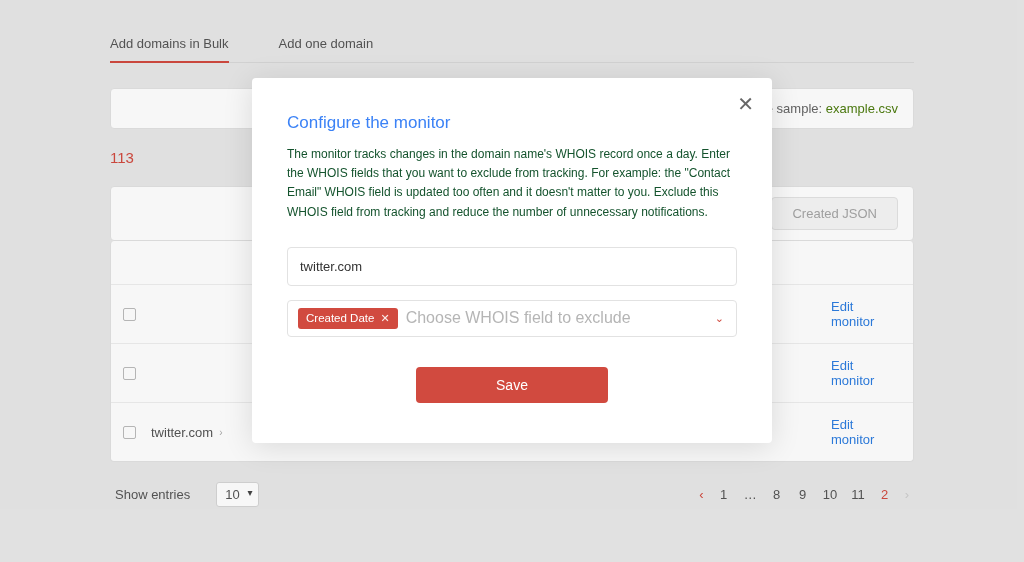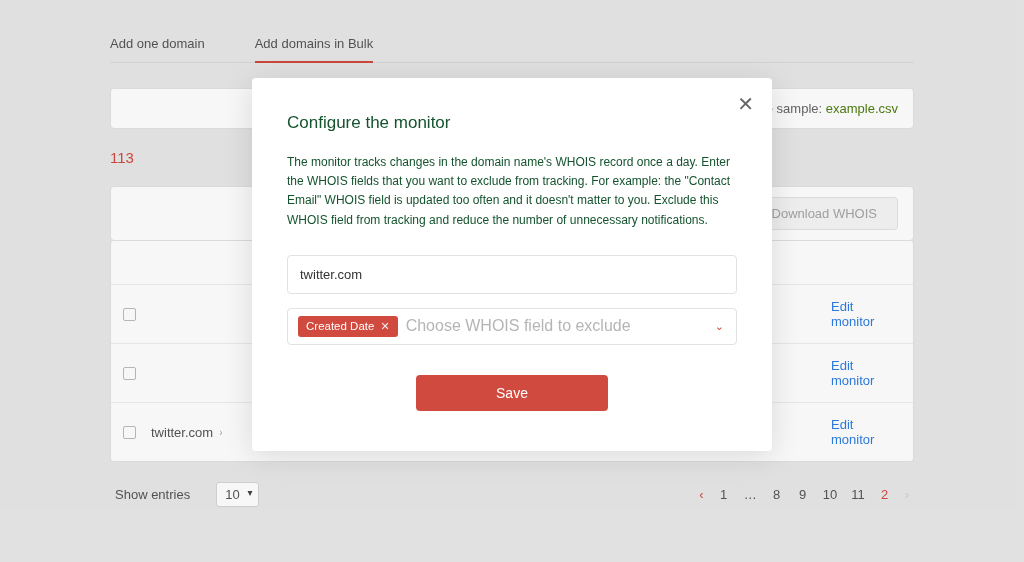--- a/index.html
+++ b/index.html
@@ -129,21 +129,21 @@
       border-radius: 4px;
       box-shadow: 0 4px 30px rgba(0,0,0,0.12);
       padding: 35px 35px 40px 35px;
       position: relative;
     }
     .modal-close {
       position:absolute; top:16px; right:18px;
       font-size:20px; color:#666; cursor:pointer; line-height:1;
     }
     .modal h2 {
-      font-size: 17px; font-weight: 500; margin-bottom: 20px; color:#14532d;
+      font-size: 17px; font-weight: 500; margin-bottom: 12px; color:#3b82f6;
     }
     .modal p {
       font-size: 12px; line-height: 1.6; color:#14532d; margin-bottom: 25px;
     }
     .modal-input {
       width:100%; border:1px solid #e2e2e2; border-radius:4px;
       padding:11px 12px; font-size:13px; color:#333; margin-bottom:14px;
       outline:none;
     }
     .modal-select {
@@ -162,32 +162,32 @@
       display:block; margin:0 auto; background:#d14a3f; color:#fff;
       border:none; border-radius:4px; padding:10px 80px; font-size:14px;
       cursor:pointer;
     }
   </style>
 </head>
 <body>
 
 <div class="page">
   <div class="tabs">
+    <div class="tab active">Add domains in Bulk</div>
     <div class="tab">Add one domain</div>
-    <div class="tab active">Add domains in Bulk</div>
   </div>
 
   <div class="upload-hint">
     <span><span>out file sample: </span><a href="#">example.csv</a></span>
   </div>
 
   <div class="count">113</div>
 
   <div class="toolbar">
-    <button class="download-btn">Download WHOIS</button>
+    <button class="download-btn">Created JSON</button>
   </div>
 
   <div class="table">
     <div class="thead">
       <div></div>
       <div></div>
       <div></div>
       <div></div>
       <div class="last-changed">
         <span>st changed</span>

